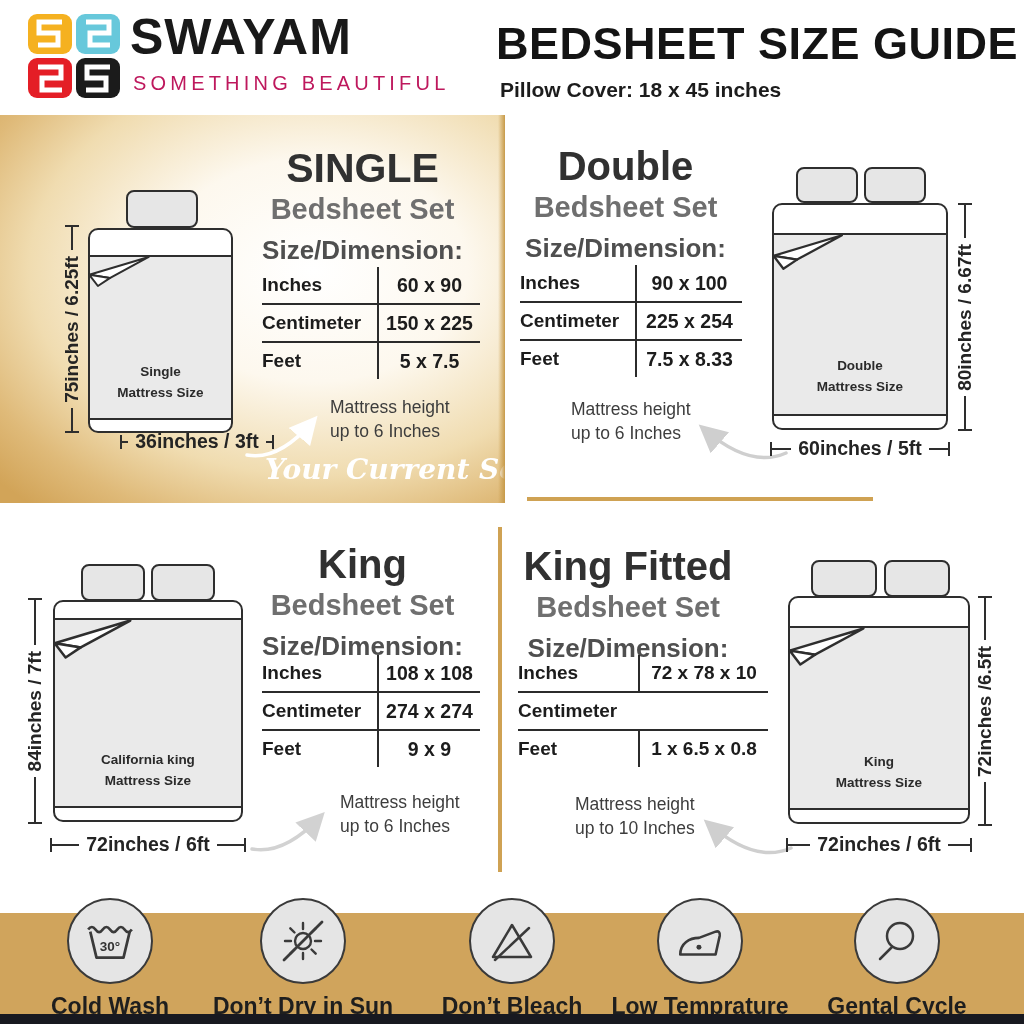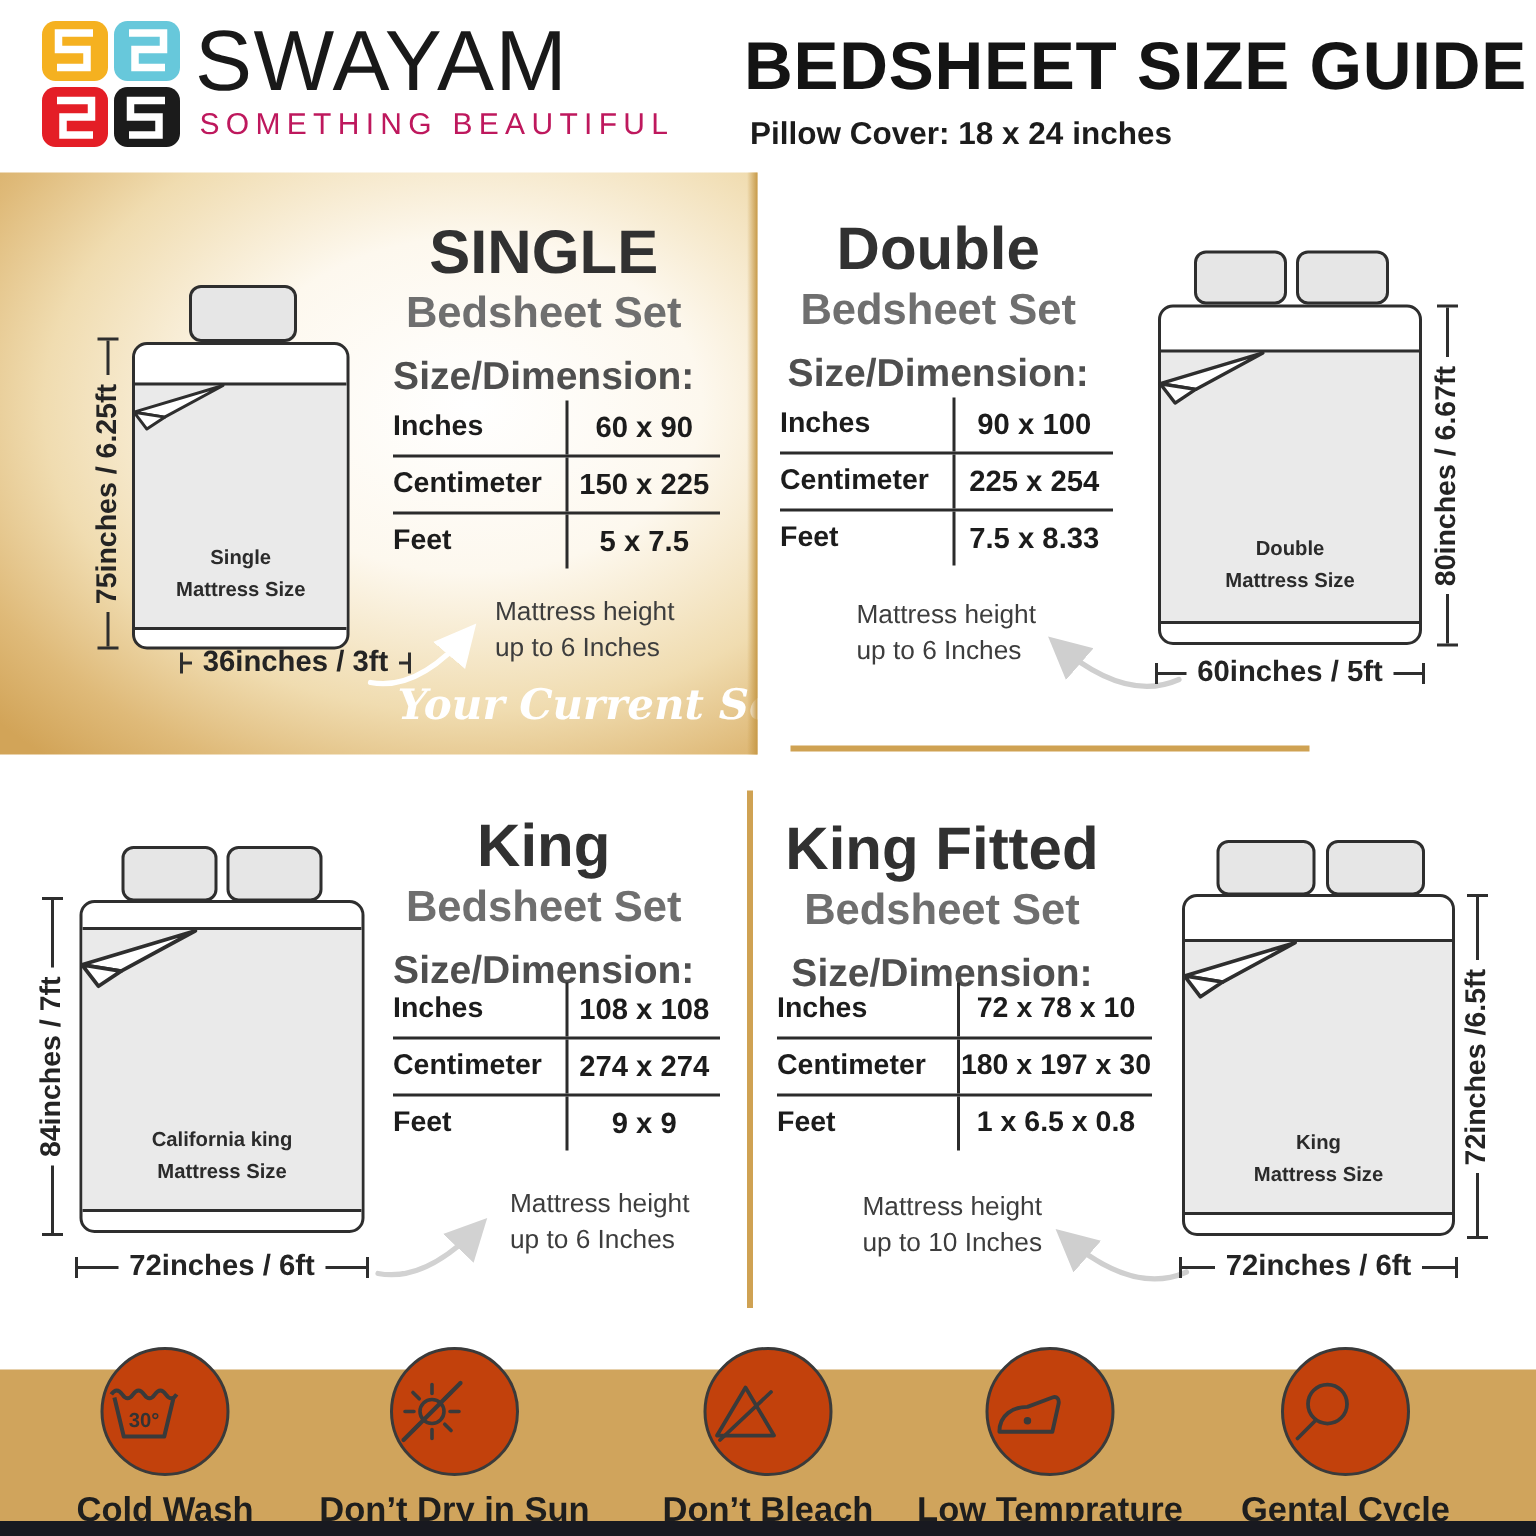--- a/index.html
+++ b/index.html
@@ -6,21 +6,21 @@
   .page { position:relative; width:1024px; height:1024px; background:#ffffff;
           font-family:"Liberation Sans", sans-serif; overflow:hidden; }
 
   
   .logo-grid { position:absolute; left:28px; top:14px; display:grid;
                grid-template-columns:44px 44px; grid-template-rows:40px 40px; gap:4px; }
   .logo-tile { border-radius:9px; display:flex; align-items:center; justify-content:center; }
   .tile-tl { background:#F5B120; } .tile-tr { background:#67C8DB; }
   .tile-bl { background:#E41E26; } .tile-br { background:#1B1B1B; }
   .logo-tile svg { display:block; }
-  .brand   { position:absolute; left:130px; top:10px; font-size:57px; font-weight:400;
+  .brand   { position:absolute; left:130px; top:10px; font-size:50px; font-weight:700;
              color:#191919; letter-spacing:1px; line-height:1.1; }
   .tagline { position:absolute; left:133px; top:72px; font-size:20px; font-weight:500;
              color:#be185d; letter-spacing:4.2px; }
   .main-title { position:absolute; left:496px; top:18px; font-size:45px; font-weight:800;
                 color:#141414; letter-spacing:.5px; }
   .subtitle   { position:absolute; left:500px; top:78px; font-size:21px; font-weight:bold; color:#1c1c1c; }
 
   
   .q { position:absolute; }
   #q-single { left:0; top:115px; width:505px; height:388px;
@@ -70,23 +70,23 @@
   #q-kingfitted .tunit { width:120px; } #q-kingfitted .tval { font-size:19px; }
 
   .note { position:absolute; font-size:17.5px; color:#3d3d3d; line-height:1.35; }
   .arrow { position:absolute; }
   .selection { position:absolute; font-family:"DejaVu Serif", serif; font-style:italic; font-weight:bold;
                color:#ffffff; font-size:28px; white-space:nowrap; }
 
   
   .care-band  { position:absolute; left:0; top:913px; width:1024px; height:101px; background:#D0A45C; }
   .care-item  { position:absolute; top:898px; width:260px; text-align:center; }
-  .care-circle{ width:86px; height:86px; border-radius:50%; background:#c2410c;
+  .care-circle{ width:86px; height:86px; border-radius:50%; background:#e5e5e5;
                 border:2.5px solid #3a3a3a; margin:0 auto; display:flex; align-items:center;
-                box-sizing:border-box; }
+                justify-content:center; box-sizing:border-box; }
   .care-label { margin-top:9px; font-weight:bold; font-size:23px; color:#1e1e1e; }
   .bottom-bar { position:absolute; left:0; top:1014px; width:1024px; height:10px; background:#181920; }
 </style>
 </head>
 <body>
 
 <div class="page">
 
   <div class="logo-grid">
     <div class="logo-tile tile-tl">
@@ -106,21 +106,21 @@
     </div>
     <div class="logo-tile tile-br">
       <svg width="44" height="40" viewBox="0 0 44 40">
           <path d="M34,9 H11 V20 H30 V32 H10" fill="none" stroke="#fff" stroke-width="5"></path>
         </svg>
     </div>
   </div>
   <div class="brand">SWAYAM</div>
   <div class="tagline">SOMETHING BEAUTIFUL</div>
   <div class="main-title">BEDSHEET SIZE GUIDE</div>
-  <div class="subtitle">Pillow Cover: 18 x 24 inches</div>
+  <div class="subtitle">Pillow Cover: 18 x 45 inches</div>
 
   <div class="q" id="q-single">
     <div class="bed" style="left:88px; top:113px; width:145px; height:205px;">
       <div class="pillow" style="left:36px; top:-40px; width:72px; height:38px;"></div>
       <div class="mattress" style="top:25px; bottom:11px;">
         <svg class="fold" width="66" height="33" viewBox="0 0 100 50">
           <path d="M2,30 L92,3 L33,35 Z" fill="#fff" stroke="#2e2e2e" stroke-width="3" stroke-linejoin="round"></path>
           <path d="M2,30 L33,35 L15,47 Z" fill="#fff" stroke="#2e2e2e" stroke-width="3" stroke-linejoin="round"></path>
         </svg>
         <div class="bed-label" style="bottom:14px;">
@@ -302,21 +302,20 @@
     <div class="block-title" style="left:3px; top:42px; width:240px;">King Fitted</div>
     <div class="block-sub" style="left:3px; top:88px; width:240px;">Bedsheet Set</div>
     <div class="size-label" style="left:3px; top:130px; width:240px;">Size/Dimension:</div>
     <div class="size-table" style="left:13px; top:152px; width:250px;">
       <div class="trow">
         <div class="tunit">Inches</div>
         <div class="tval">72 x 78 x 10</div>
       </div>
       <div class="trow">
         <div class="tunit">Centimeter</div>
-        <div class="tval">180 x 197 x 30</div>
       </div>
       <div class="trow">
         <div class="tunit">Feet</div>
         <div class="tval">1 x 6.5 x 0.8</div>
       </div>
     </div>
     <div class="note" style="left:70px; top:290px;">
       <div>Mattress height</div>
       <div>up to 10 Inches</div>
     </div>

